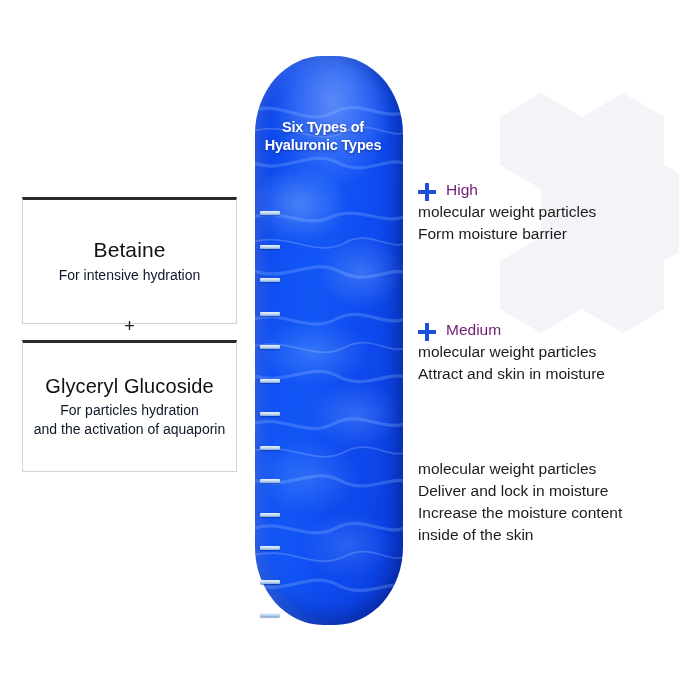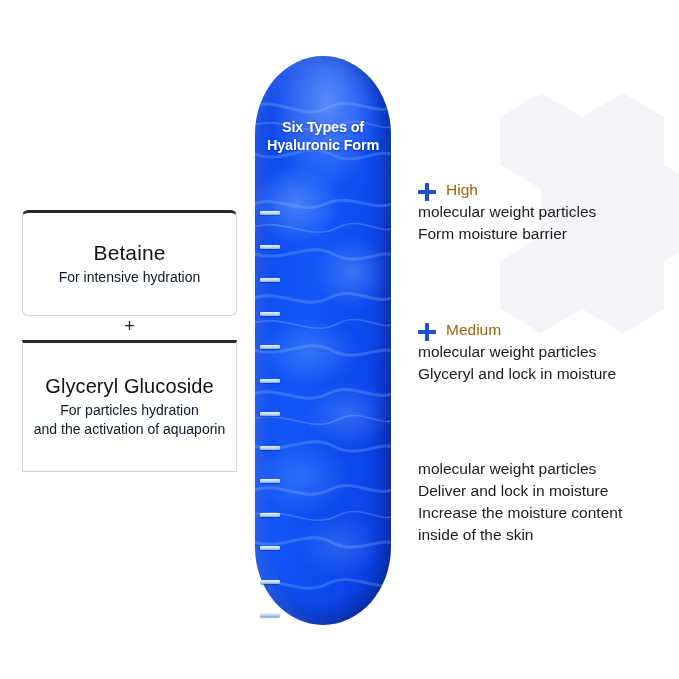--- a/index.html
+++ b/index.html
@@ -35,21 +35,21 @@
     box-sizing: border-box;
     background: #ffffff;
     border: 1px solid #d2d2d2;
     border-top: 3px solid #2b2b2b;
     display: flex;
     flex-direction: column;
     align-items: center;
     justify-content: center;
     text-align: center;
   }
-  #ing-box-1 { top: 210px; height: 106px; border-radius: 6px; }
+  #ing-box-1 { top: 197px; height: 127px; }
   #ing-box-2 { top: 340px; height: 132px; }
 
   .ing-title {
     font-size: 21px;
     color: #111111;
     line-height: 1.15;
     margin-bottom: 3px;
     letter-spacing: .1px;
   }
   #ing-box-2 .ing-title { font-size: 20px; }
@@ -72,21 +72,21 @@
     font-size: 18px;
     color: #1d1d1d;
     line-height: 1;
   }
 
   
   #tube-wrap {
     position: absolute;
     left: 255px;
     top: 56px;
-    width: 136px;
+    width: 148px;
     height: 569px;
   }
   #tube-body {
     position: absolute;
     inset: 0;
     border-radius: 68px / 78px;
     overflow: hidden;
     background:
       radial-gradient(ellipse 60% 22% at 52% 8%,  rgba(255,255,255,.30), rgba(255,255,255,0) 70%),
       radial-gradient(ellipse 46% 10% at 30% 26%, rgba(160,205,255,.38), rgba(160,205,255,0) 70%),
@@ -153,21 +153,21 @@
     content: "";
     position: absolute;
     background: #1a4fd6;
     border-radius: .5px;
   }
   .plus-icon::before { left: 0; top: 7px; width: 18px; height: 4px; }
   .plus-icon::after  { top: 0; left: 7px; width: 4px;  height: 18px; }
 
   .bullet-head {
     font-size: 15.5px;
-    color: #a16207;
+    color: #701a75;
     line-height: 1.28;
   }
   .bullet-lines {
   }
   .bullet-line {
     font-size: 15.5px;
     color: #1b1b1b;
     line-height: 1.42;
     white-space: nowrap;
   }
@@ -222,21 +222,21 @@
           <path d="M-6,172 C30,160 54,186 82,172 C108,158 126,182 142,170"></path>
           <path d="M-6,268 C30,256 54,282 82,268 C108,254 126,278 142,266"></path>
           <path d="M-6,364 C30,352 54,378 82,364 C108,350 126,374 142,362"></path>
           <path d="M-6,460 C30,448 54,474 82,460 C108,446 126,470 142,458"></path>
         </g>
       </svg>
     </div>
 
     <div id="tube-title">
       <div>Six Types of</div>
-      <div>Hyaluronic Form</div>
+      <div>Hyaluronic Types</div>
     </div>
 
     <div id="tick-marks">
         <div class="tick" style="top: 155px;"></div>
         <div class="tick" style="top: 188.5px;"></div>
         <div class="tick" style="top: 222px;"></div>
         <div class="tick" style="top: 255.5px;"></div>
         <div class="tick" style="top: 289px;"></div>
         <div class="tick" style="top: 322.5px;"></div>
         <div class="tick" style="top: 356px;"></div>
@@ -260,21 +260,21 @@
     </div>
   </div>
 
   <div class="bullet-block" id="bullet-1">
     <div class="bullet-row">
       <span class="plus-icon"></span>
       <span class="bullet-head">Medium</span>
     </div>
     <div class="bullet-lines">
       <div class="bullet-line">molecular weight particles</div>
-      <div class="bullet-line">Glyceryl and lock in moisture</div>
+      <div class="bullet-line">Attract and skin in moisture</div>
     </div>
   </div>
 
   <div class="bullet-block" id="bullet-2">
     <div class="bullet-lines">
       <div class="bullet-line">molecular weight particles</div>
       <div class="bullet-line">Deliver and lock in moisture</div>
       <div class="bullet-line">Increase the moisture content</div>
       <div class="bullet-line">inside of the skin</div>
     </div>

